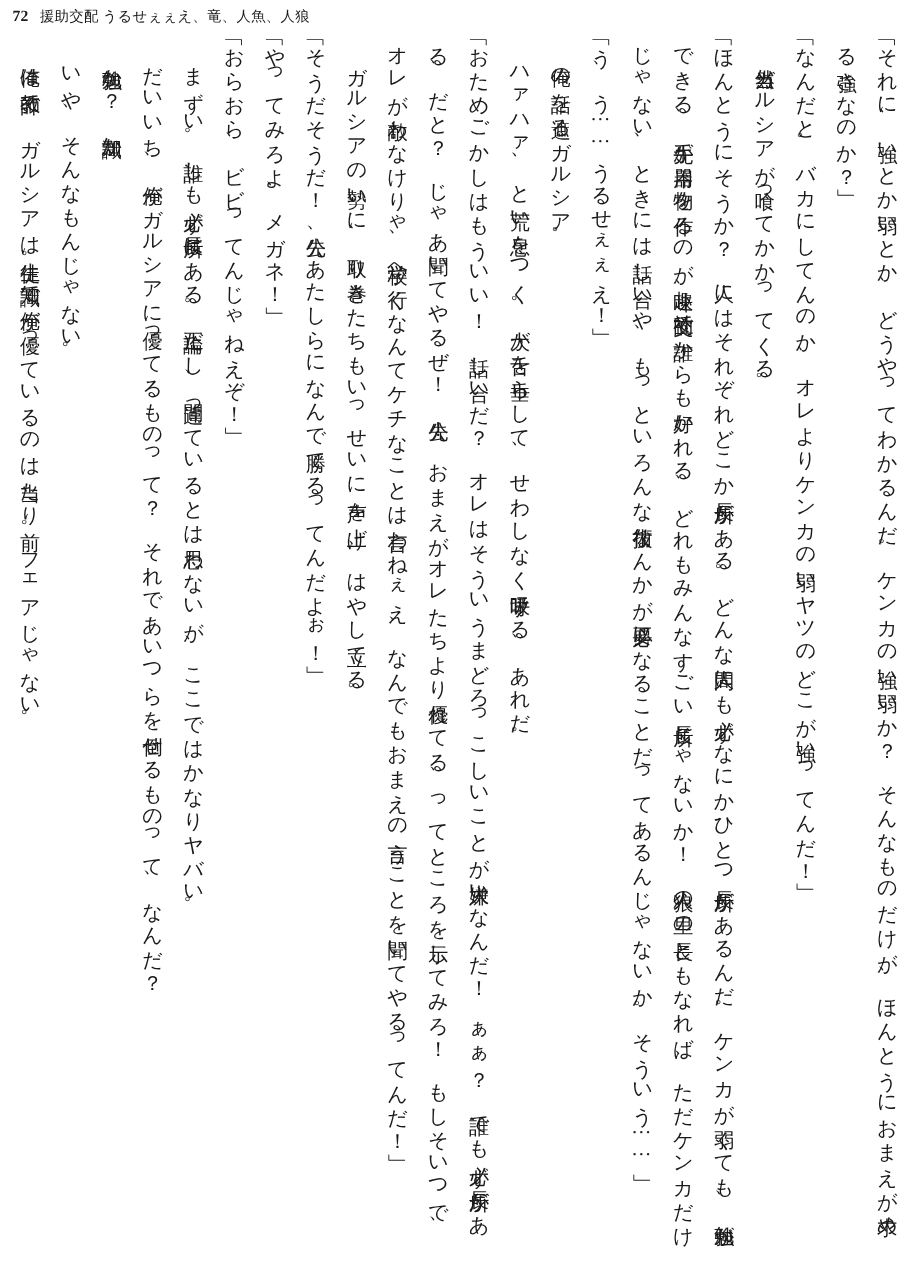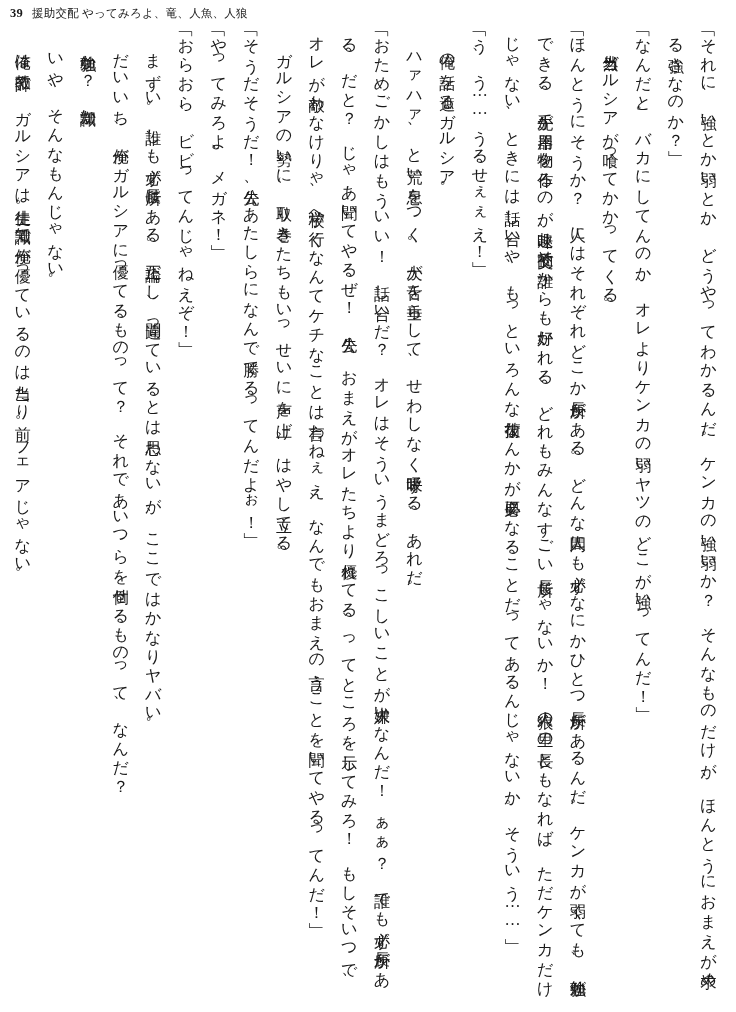--- a/index.html
+++ b/index.html
@@ -75,22 +75,22 @@
   #vtext p.noindent {
     text-indent: 0;
   }
 </style>
 </head>
 <body>
 
 <div id="page">
 
   <div id="header">
-    <span class="folio">39</span>
-    <span class="runhead">援助交配 やってみろよ、竜、人魚、人狼</span>
+    <span class="folio">72</span>
+    <span class="runhead">援助交配 うるせぇぇえ、竜、人魚、人狼</span>
   </div>
 
   <div id="body-area">
     <div id="vtext">
         <p class="noindent">「それに、強いとか弱いとか、どうやってわかるんだ。ケンカの強い弱いか？　そんなものだけが、ほんとうにおまえが求める強さなのか？」</p>
         <p class="noindent">「なんだと。バカにしてんのか、オレよりケンカの弱いヤツのどこが強いってんだ！」</p>
         <p>当然ガルシアが喰ってかかってくる。</p>
         <p class="noindent">「ほんとうにそうか？　人にはそれぞれどこか長所がある。どんな人間にも必ずなにかひとつ長所があるんだ。ケンカが弱くても、勉強ができる、手先が器用、物を作るのが趣味、社交的で誰からも好かれる、どれもみんなすごい長所じゃないか！　人狼の里の長ともなれば、ただケンカだけじゃない、ときには話し合いや、もっといろんな技術なんかが必要になることだってあるんじゃないか。そういう……」</p>
         <p class="noindent">「う、う……うるせぇぇえ！」</p>
         <p>俺の話を遮るガルシア。</p>

